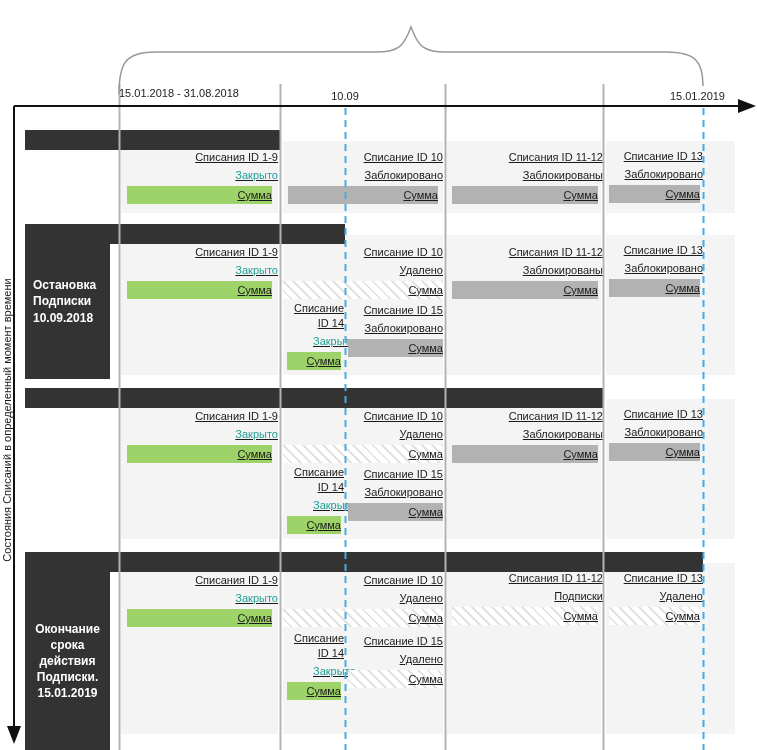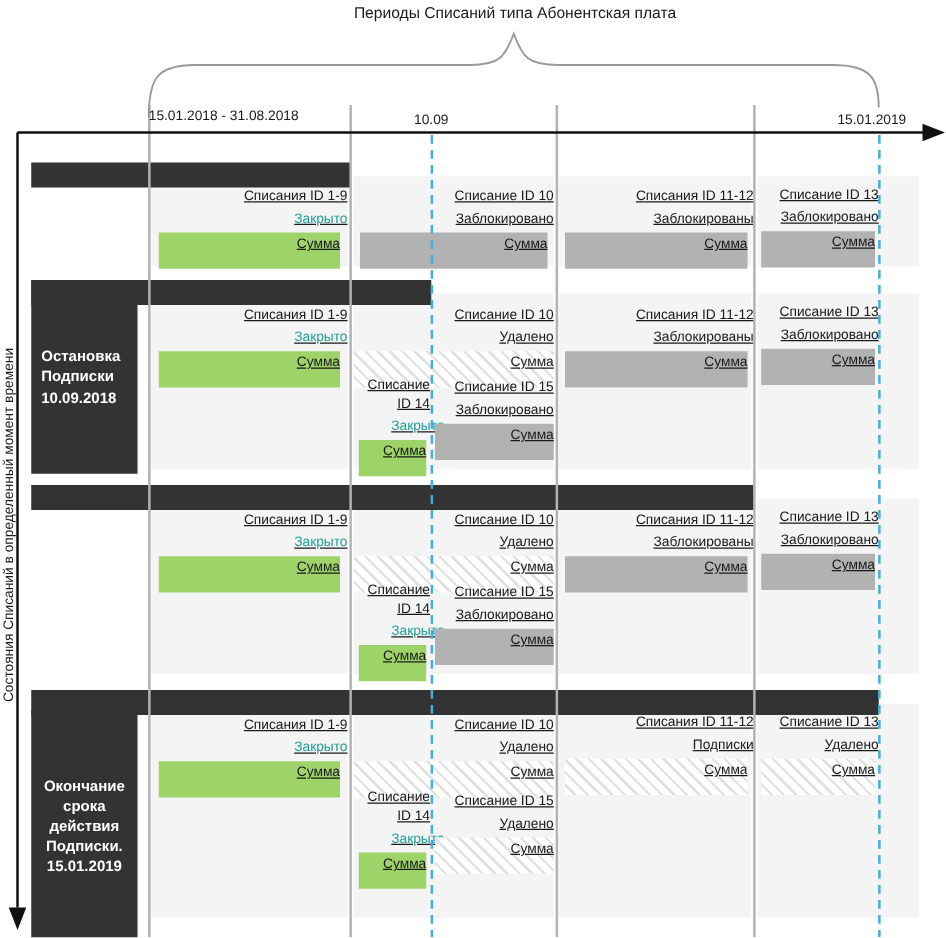--- a/index.html
+++ b/index.html
@@ -22,35 +22,34 @@
   .topbar{background:#333333;height:20px;z-index:2;}
   .rowbox{left:25px;width:85px;background:#333333;color:#fff;font-weight:bold;
           font-size:12px;line-height:1.35;display:flex;align-items:center;
           box-sizing:border-box;padding:6px 3px 6px 8px;z-index:2;}
   .rowbox.center{justify-content:center;text-align:center;padding:6px 4px;}
   
   .card{text-align:right;font-size:11px;z-index:3;text-decoration:underline;}
   .card .t{line-height:15px;}
   .card .s{line-height:15px;margin-top:3px;}
   .card .s.closed{color:#21a097;padding-left:29px;}
-  .bar{height:29px;line-height:19px;margin-top:3px;font-size:11px;}
+  .bar{height:18px;line-height:19px;margin-top:3px;font-size:11px;}
   .bar.green{background:#9ed36a;margin:3px 6px 0 6px;}
   .bar.gray{background:#b2b2b2;margin:3px 5px 0 5px;}
   .bar.hatch{background:repeating-linear-gradient(45deg,#ffffff 0 5px,#e2e2e2 5px 7px);margin:3px 5px 0 5px;}
   .bar.flush{margin-left:0;margin-right:0;}
   .bar.tight{margin-left:3px;margin-right:3px;}
   .gap8{margin-top:8px;}
   svg.overlay{left:0;top:0;z-index:5;pointer-events:none;}
 </style>
 </head>
 <body>
 
 <div id="stage">
 
-  <div class="abs main-title">Периоды Списаний типа Абонентская плата</div>
 
   <div class="abs tick range">15.01.2018 - 31.08.2018</div>
   <div class="abs tick mid">10.09</div>
   <div class="abs tick end">15.01.2019</div>
 
   <div class="abs ylab">Состояния Списаний в определенный момент времени</div>
 
   <div class="abs colbg" style="left:121px;top:141px;width:157px;height:72px;"></div>
   <div class="abs colbg" style="left:283px;top:141px;width:160px;height:72px;"></div>
   <div class="abs colbg" style="left:447px;top:141px;width:154px;height:72px;"></div>

